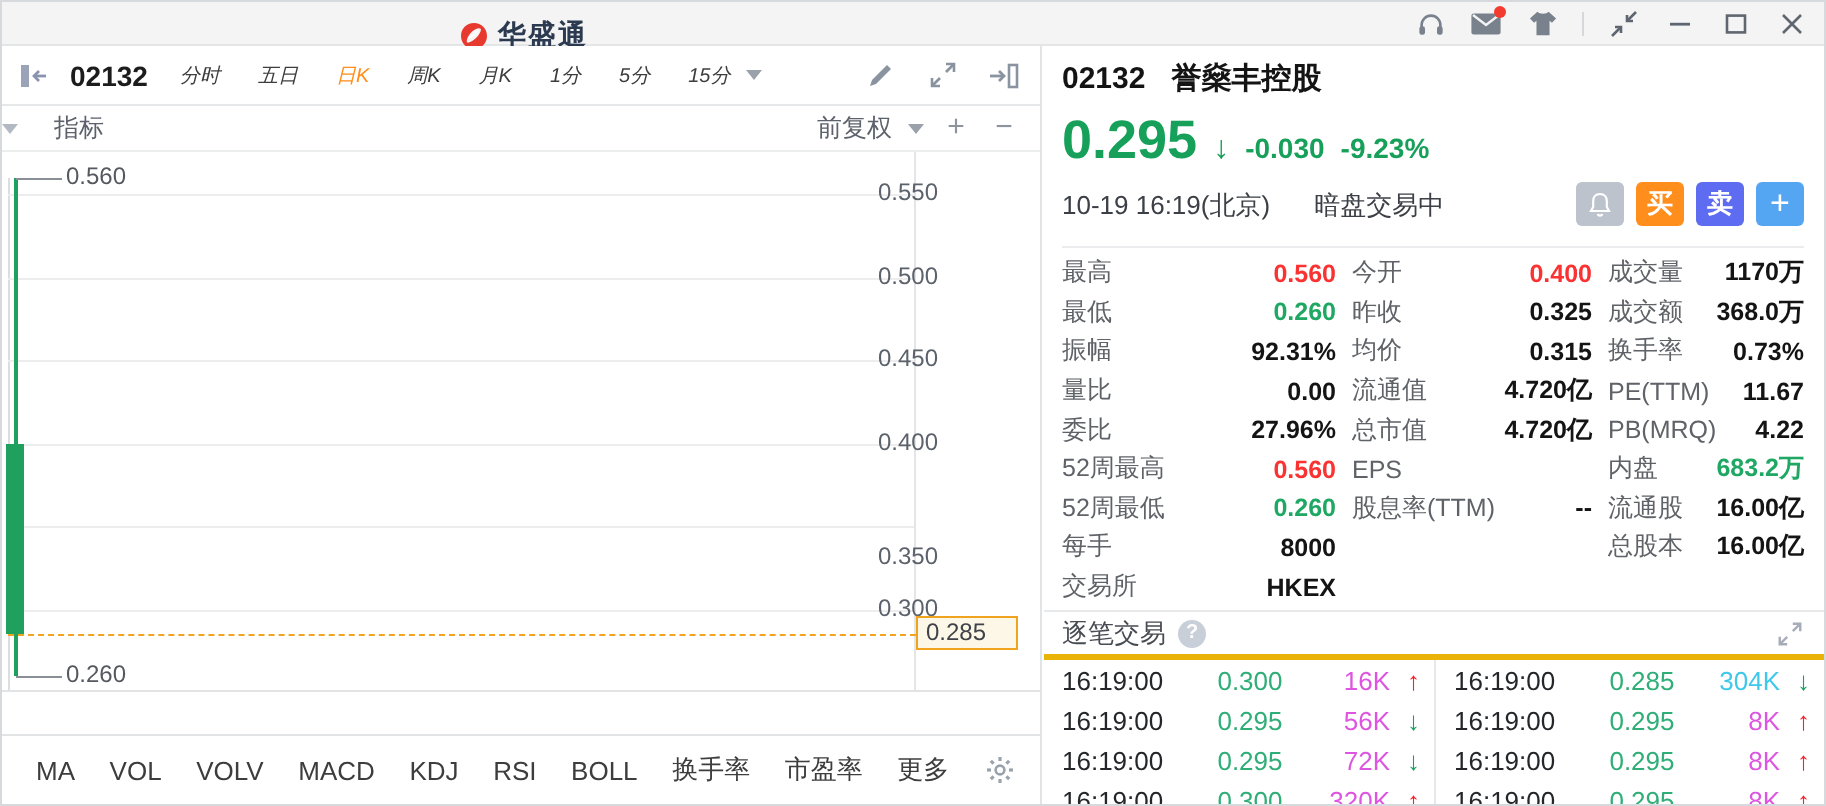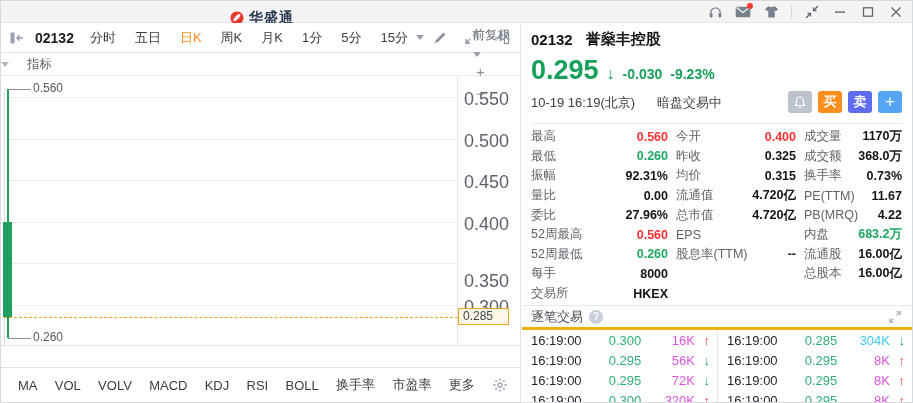--- a/index.html
+++ b/index.html
@@ -16,37 +16,37 @@
   .mail-dot { position:absolute; top:-1px; right:-2px; width:6px; height:6px; border-radius:50%; background:#f43b30; }
 
   
   .left-panel { position:absolute; top:22px; left:0; width:520px; bottom:0; border-right:1px solid #e2e3e5; background:#fff; }
   .right-panel { position:absolute; top:22px; left:521px; right:0; bottom:0; background:#fff; }
 
   
   .toolbar { height:30px; border-bottom:1px solid #e6e7e9; display:flex; align-items:center; padding:0 10px 0 8px; }
   .stock-code { font-size:14px; font-weight:bold; color:#1c1c1c; margin:0 16px 0 10px; }
   .period-tabs { display:flex; align-items:center; gap:19px; }
-  .ptab { font-size:13px; color:#3d3d3d; cursor:pointer; white-space:nowrap; }
+  .ptab { font-size:10px; color:#3d3d3d; cursor:pointer; white-space:nowrap;font-style:italic; }
   .ptab.active { color:#ff8e1c; }
   .caret { width:0; height:0; border-left:4px solid transparent; border-right:4px solid transparent; border-top:5px solid #9aa1ab; display:inline-block; margin-left:8px; }
   .tool-icons { margin-left:auto; display:flex; align-items:center; gap:15px; }
 
   
   .indicator-bar { height:23px; border-bottom:1px solid #eceded; display:flex; align-items:center; padding:0 10px 0 0; font-size:12.5px; color:#5c626b;gap:12px; }
   .ind-caret { border-top-color:#b3b9c2; margin:0 6px 0 0; border-left-width:4px; border-right-width:4px; }
-  .adjust-group { margin-left:auto; display:flex; gap:8px;flex-direction:column; }
+  .adjust-group { margin-left:auto; display:flex; align-items:center; gap:8px; }
   .zoom-btn { font-size:15px; color:#8d949e; cursor:pointer; width:16px; text-align:center; line-height:14px; }
 
   
   .chart { position:relative; height:270px; border-bottom:1px solid #e2e3e5; overflow:hidden; }
   .grid-line { position:absolute; left:3px; width:453px; height:1px; background:#ededee; }
   .axis-sep { position:absolute; left:456px; top:0; bottom:0; width:1px; background:#e4e5e7; }
   .plot-left-line { position:absolute; left:3px; width:1px; background:#dcdddf; }
-  .y-label { position:absolute; left:463px; font-size:18px; color:#5c626b;text-align:center; }
+  .y-label { position:absolute; left:438px; font-size:12px; color:#5c626b;text-align:center; }
   .hl-line { position:absolute; height:1px; background:#8a8f96; }
   .hl-label { position:absolute; font-size:12px; color:#55595f; }
   .wick { position:absolute; width:2px; background:#1fa05e; }
   .candle-body { position:absolute; width:9px; background:#1fa05e; }
   .cur-line { position:absolute; left:3px; width:454px; border-top:1px dashed #f2a41f; }
   .cur-tag { position:absolute; left:457px; width:51px; height:17px; line-height:15px; border:1px solid #f0a31e; background:#fdf7e8; color:#3f4349; font-size:12px; padding-left:4px; }
 
   .vol-strip { height:22px; border-bottom:1px solid #e2e3e5; }
   .bottom-tabs { height:34px; display:flex; align-items:center; justify-content:space-between; padding:0 12px 0 17px; }
   .btab { font-size:13px; color:#3d3d3d; cursor:pointer; white-space:nowrap; }

